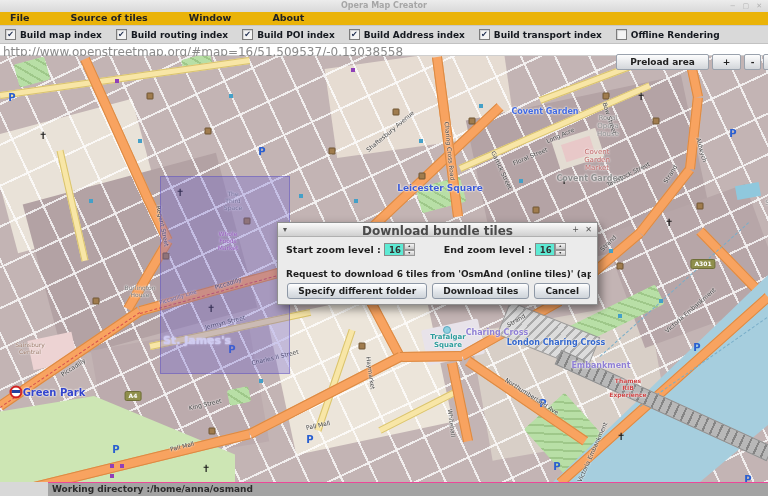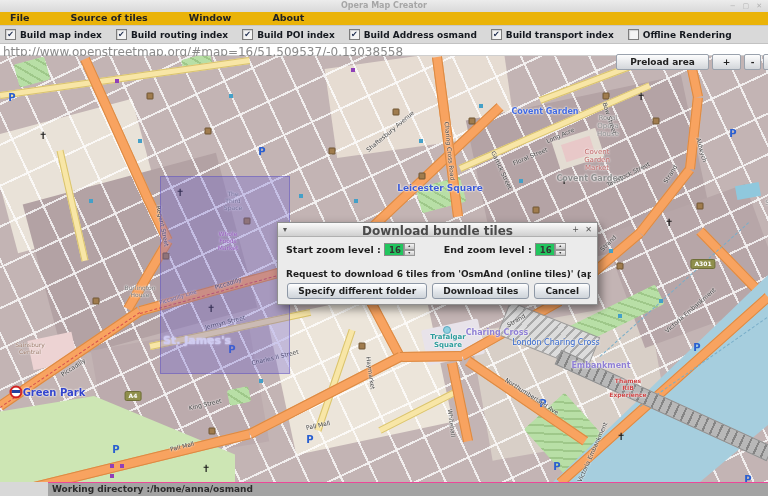--- a/index.html
+++ b/index.html
@@ -119,21 +119,21 @@
   }
   #dialog .dlg-title .t{
     position:absolute;left:0;right:0;top:1px;text-align:center;
     font-size:12px;font-weight:bold;color:#4a4a4a;
   }
   .dlg-ico{position:absolute;top:1px;font-size:8px;color:#555;line-height:11px;}
   .dlg-fields{position:absolute;left:8px;top:20px;display:flex;align-items:center;gap:29px;}
   .fld{display:flex;align-items:center;gap:3px;}
   .fld .flbl{font-size:9.5px;font-weight:bold;color:#1f1f1f;}
   .spin{display:inline-flex;}
-  .spin .val{width:20px;height:13px;background:#22c55e;border:1px solid #8a8a8a;
+  .spin .val{width:20px;height:13px;background:#5eead4;border:1px solid #8a8a8a;
     font-size:8.5px;font-weight:bold;color:#333;display:flex;align-items:center;justify-content:flex-end;
     padding-right:2px;box-sizing:border-box;}
   .spin .btns{display:flex;flex-direction:column;width:11px;height:13px;}
   .spin .sb{flex:1;background:linear-gradient(#f3f3f3,#c9c9c9);border:1px solid #979797;
     font-size:4px;color:#333;display:flex;align-items:center;justify-content:center;box-sizing:border-box;line-height:1;}
   #dlg-message{position:absolute;left:8px;top:46px;right:6px;font-size:9px;font-weight:bold;color:#1f1f1f;white-space:nowrap;overflow:hidden;}
   #dlg-buttons{position:absolute;right:7px;bottom:5px;display:flex;gap:5px;}
   .dlg-btn{
     height:16px;box-sizing:border-box;padding:0 10px;
     background:linear-gradient(#ffffff,#dfe3e8 60%,#cfd4da);
@@ -168,21 +168,21 @@
     <label class="cb">
       <span class="box">✔</span>
       <span class="lbl">Build routing index</span>
     </label>
     <label class="cb">
       <span class="box">✔</span>
       <span class="lbl">Build POI index</span>
     </label>
     <label class="cb">
       <span class="box">✔</span>
-      <span class="lbl">Build Address osmand</span>
+      <span class="lbl">Build Address index</span>
     </label>
     <label class="cb">
       <span class="box">✔</span>
       <span class="lbl">Build transport index</span>
     </label>
     <label class="cb">
       <span class="box"></span>
       <span class="lbl">Offline Rendering</span>
     </label>
   </div>
@@ -255,21 +255,21 @@
 House</div>
     <div class="map-label" style="left: 597px; top: 104px; color: rgb(192, 106, 106); font-size: 7px;">Covent
 Garden
 Market</div>
     <div class="map-label" style="left: 440px; top: 132px; color: rgb(61, 91, 214); font-size: 9px; font-weight: bold;">Leicester Square</div>
     <div class="map-label" style="left: 740px; top: 151px; color: rgb(141, 141, 141); font-size: 7px; margin-left: 42px;">Somerset
 House</div>
     <div class="map-label" style="left: 448px; top: 285px; color: rgb(46, 156, 156); font-size: 7px; font-weight: bold;">Trafalgar
 Square</div>
     <div class="map-label" style="left: 497px; top: 277px; color: rgb(143, 127, 212); font-size: 8px; font-weight: bold;">Charing Cross</div>
-    <div class="map-label" style="left: 556px; top: 287px; color: rgb(51, 102, 204); font-size: 8px; font-weight: normal;">London Charing Cross</div>
+    <div class="map-label" style="left: 556px; top: 287px; color: rgb(51, 102, 204); font-size: 8px; font-weight: bold;">London Charing Cross</div>
     <div class="map-label" style="left: 601px; top: 310px; color: rgb(143, 127, 212); font-size: 8px; font-weight: bold;">Embankment</div>
     <div class="map-label" style="left: 628px; top: 332px; color: rgb(204, 68, 68); font-size: 6px; font-weight: bold;">Thames
 RIB
 Experience</div>
     <div class="map-label" style="left: 54px; top: 337px; color: rgb(51, 68, 204); font-size: 10px; font-weight: bold;">Green Park</div>
     <div class="map-label" style="left: 197px; top: 285px; color: rgba(255, 255, 255, 0.92); font-size: 11px; font-weight: bold;">St. James's</div>
     <div class="map-label" style="left: 228px; top: 185px; color: rgb(176, 90, 176); font-size: 6px;">Whole
 Foods
 Market</div>
     <div class="map-label" style="left: 233px; top: 145px; color: rgb(119, 119, 119); font-size: 6px;">The

